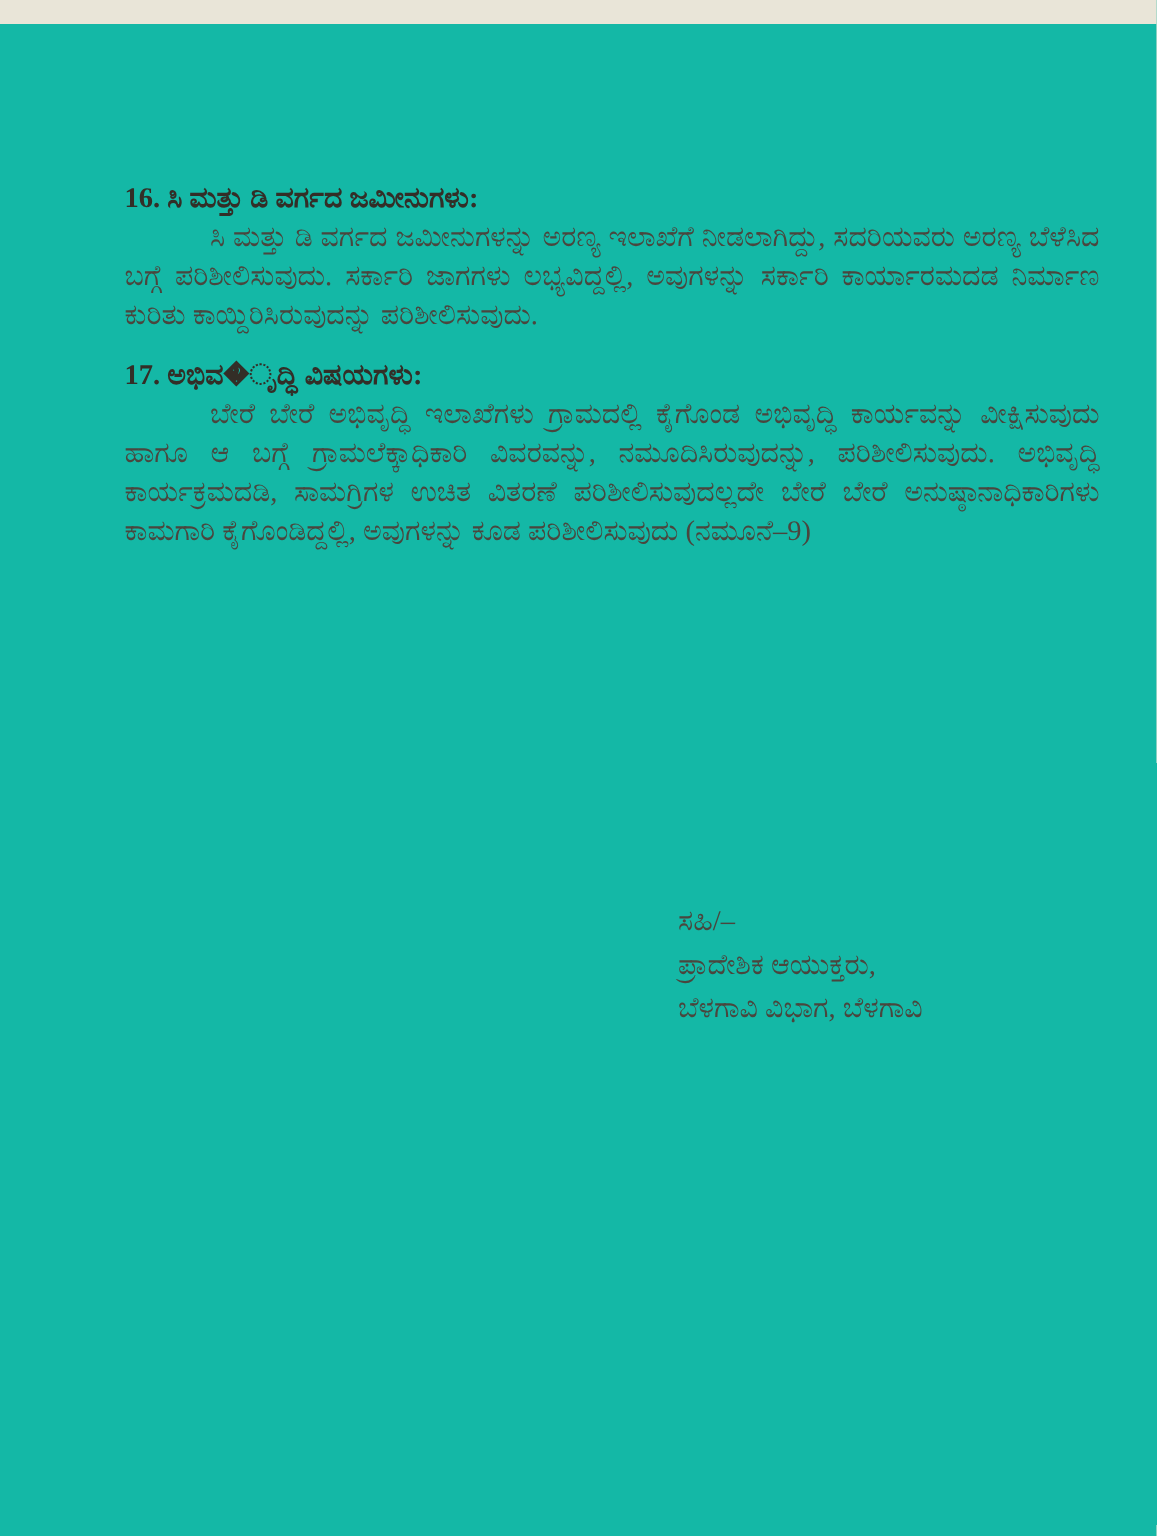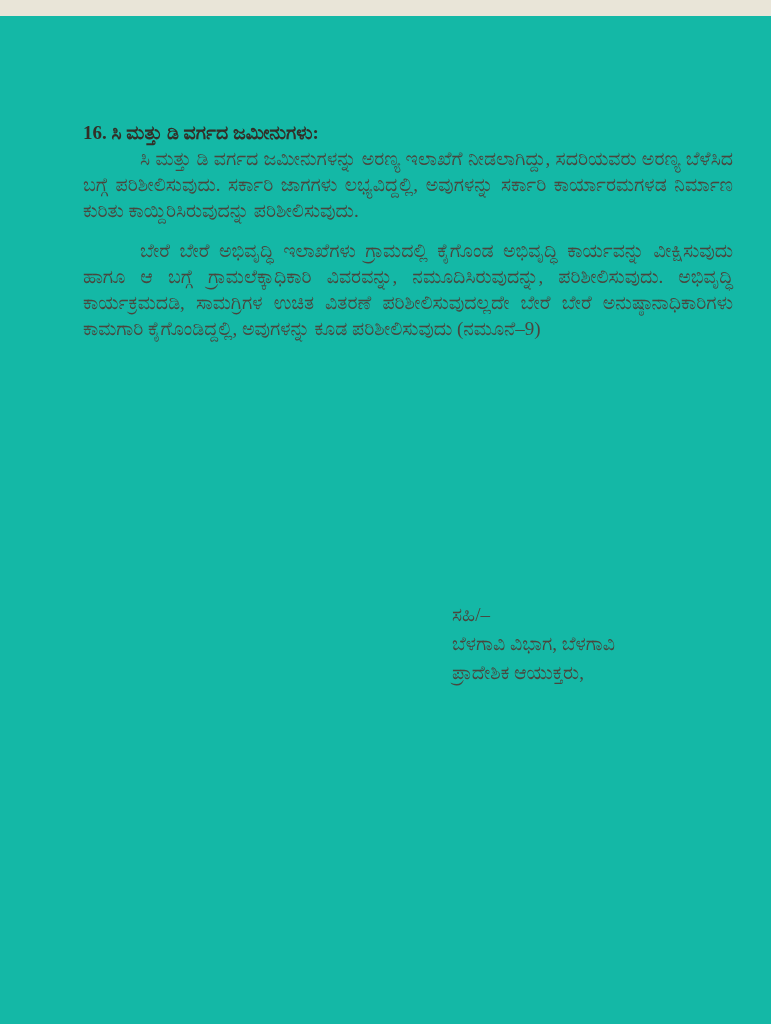--- a/index.html
+++ b/index.html
@@ -65,30 +65,31 @@
   .signature div { white-space: nowrap; }
 </style>
 </head>
 <body>
 
 <div class="page">
   <div class="content">
 
     <div class="section">
       <p class="sec-heading"><span class="num">16.</span> <span>ಸಿ ಮತ್ತು ಡಿ ವರ್ಗದ ಜಮೀನುಗಳು:</span></p>
-      <p class="sec-body">ಸಿ ಮತ್ತು ಡಿ ವರ್ಗದ ಜಮೀನುಗಳನ್ನು ಅರಣ್ಯ ಇಲಾಖೆಗೆ ನೀಡಲಾಗಿದ್ದು, ಸದರಿಯವರು ಅರಣ್ಯ ಬೆಳೆಸಿದ ಬಗ್ಗೆ ಪರಿಶೀಲಿಸುವುದು. ಸರ್ಕಾರಿ ಜಾಗಗಳು ಲಭ್ಯವಿದ್ದಲ್ಲಿ, ಅವುಗಳನ್ನು ಸರ್ಕಾರಿ ಕಾರ್ಯಾರಮಗಳಡ ನಿರ್ಮಾಣ ಕುರಿತು ಕಾಯ್ದಿರಿಸಿರುವುದನ್ನು ಪರಿಶೀಲಿಸುವುದು.</p>
+      <p class="sec-body">ಸಿ ಮತ್ತು ಡಿ ವರ್ಗದ ಜಮೀನುಗಳನ್ನು ಅರಣ್ಯ ಇಲಾಖೆಗೆ ನೀಡಲಾಗಿದ್ದು, ಸದರಿಯವರು ಅರಣ್ಯ ಬೆಳೆಸಿದ ಬಗ್ಗೆ ಪರಿಶೀಲಿಸುವುದು. ಸರ್ಕಾರಿ ಜಾಗಗಳು ಲಭ್ಯವಿದ್ದಲ್ಲಿ, ಅವುಗಳನ್ನು ಸರ್ಕಾರಿ ಕಾರ್ಯಾರಮದಡ ನಿರ್ಮಾಣ ಕುರಿತು ಕಾಯ್ದಿರಿಸಿರುವುದನ್ನು ಪರಿಶೀಲಿಸುವುದು.</p>
     </div>
 
     <div class="section">
+      <p class="sec-heading"><span class="num">17.</span> <span>ಅಭಿವ�ೃದ್ಧಿ ವಿಷಯಗಳು:</span></p>
       <p class="sec-body">ಬೇರೆ ಬೇರೆ ಅಭಿವೃದ್ಧಿ ಇಲಾಖೆಗಳು ಗ್ರಾಮದಲ್ಲಿ ಕೈಗೊಂಡ ಅಭಿವೃದ್ಧಿ ಕಾರ್ಯವನ್ನು ವೀಕ್ಷಿಸುವುದು ಹಾಗೂ ಆ ಬಗ್ಗೆ ಗ್ರಾಮಲೆಕ್ಕಾಧಿಕಾರಿ ವಿವರವನ್ನು, ನಮೂದಿಸಿರುವುದನ್ನು, ಪರಿಶೀಲಿಸುವುದು. ಅಭಿವೃದ್ಧಿ ಕಾರ್ಯಕ್ರಮದಡಿ, ಸಾಮಗ್ರಿಗಳ ಉಚಿತ ವಿತರಣೆ ಪರಿಶೀಲಿಸುವುದಲ್ಲದೇ ಬೇರೆ ಬೇರೆ ಅನುಷ್ಠಾನಾಧಿಕಾರಿಗಳು ಕಾಮಗಾರಿ ಕೈಗೊಂಡಿದ್ದಲ್ಲಿ, ಅವುಗಳನ್ನು ಕೂಡ ಪರಿಶೀಲಿಸುವುದು (ನಮೂನೆ–9)</p>
     </div>
 
 
 
 
   </div>
 
   <div class="signature">
     <div>ಸಹಿ/–</div>
+    <div>ಪ್ರಾದೇಶಿಕ ಆಯುಕ್ತರು,</div>
     <div>ಬೆಳಗಾವಿ ವಿಭಾಗ, ಬೆಳಗಾವಿ</div>
-    <div>ಪ್ರಾದೇಶಿಕ ಆಯುಕ್ತರು,</div>
   </div>
 </div>
 
 </body></html>

